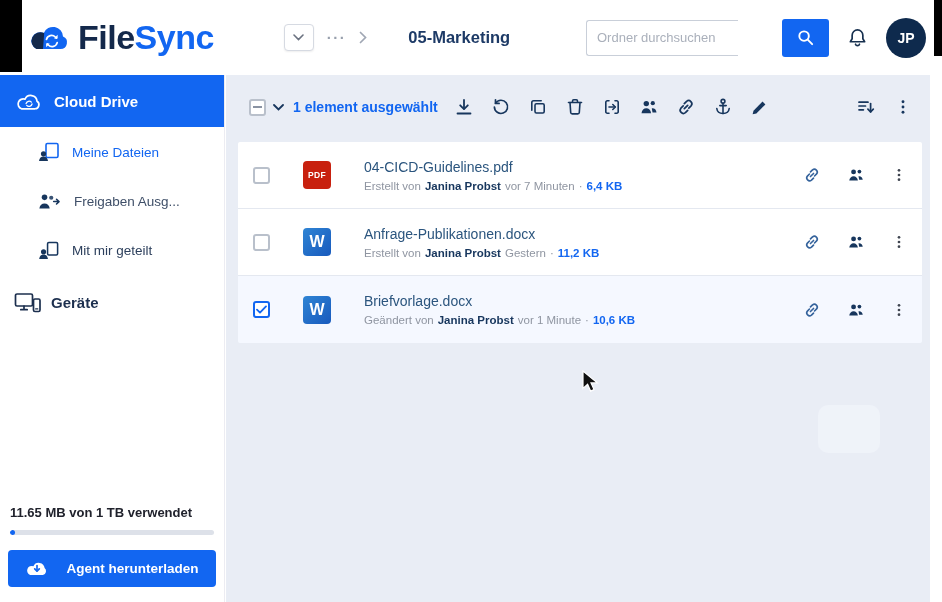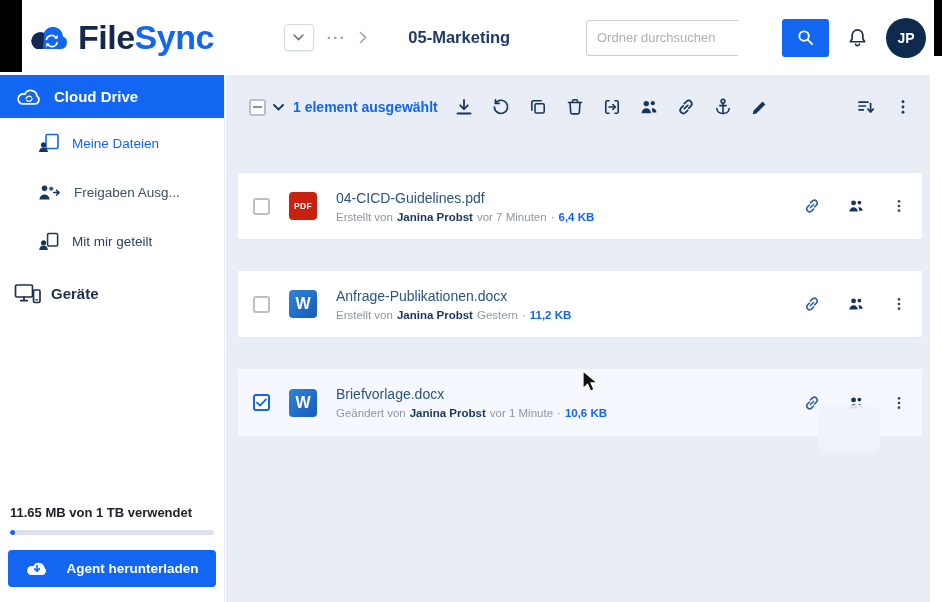--- a/index.html
+++ b/index.html
@@ -20,21 +20,21 @@
   .hright { margin-left:auto; display:flex; align-items:center; gap:18px; margin-right:16px; }
   .search { display:flex; align-items:center;gap:45px; }
   .search input { width:152px; height:36px; border:1px solid #c9cfd9; border-right:none; border-radius:3px 0 0 3px; padding:0 10px; font-size:13px; color:#333; outline:none; }
   .search input::placeholder { color:#aab0bb; }
   .search-btn { width:47px; height:38px; background:#1266f1; border-radius:3px; display:flex; align-items:center; justify-content:center; margin-left:-1px; }
   .bell-btn { color:#17304f; }
   .avatar { width:40px; height:40px; border-radius:50%; background:#0e2a4d; color:#fff; font-weight:700; font-size:14px; display:flex; align-items:center; justify-content:center; cursor:pointer; }
 
   
   aside { position:absolute; left:0; top:75px; bottom:0; width:225px; background:#fff; border-right:1px solid #ececf2; display:flex; flex-direction:column; z-index:1; }
-  .nav-active { height:43px; background:#1266f1; color:#fff; display:flex; align-items:center; gap:12px; padding-left:16px; font-weight:700; font-size:15px; cursor:pointer; flex:none; }
+  .nav-active { height:52px; background:#1266f1; color:#fff; display:flex; align-items:center; gap:12px; padding-left:16px; font-weight:700; font-size:15px; cursor:pointer; flex:none; }
   .nav-item { display:flex; align-items:center; gap:12px; padding:15px 10px 15px 38px; font-size:13.5px; cursor:pointer; }
   .ni-files { color:#1266f1; }
   .ni-out { color:#3f4f68; }
   .ni-in { color:#2c3f5c; }
   .nav-devices { display:flex; align-items:center; gap:10px; padding:17px 10px 17px 14px; font-weight:700; font-size:15px; color:#1c2f4e; cursor:pointer; }
   .sb-bottom { margin-top:auto; padding:14px 8px 15px; }
   .storage { font-weight:700; font-size:13px; color:#20222c; padding:0 2px; }
   .sbar { height:5px; background:#dde1e9; border-radius:3px; margin:10px 2px 15px; overflow:hidden; }
   .sbar .fill { height:100%; background:#1266f1; border-radius:3px; }
   .agent { width:100%; height:37px; background:#1266f1; color:#fff; font-weight:700; font-size:13.5px; border-radius:4px; display:flex; align-items:center; justify-content:center; gap:17px; }
@@ -46,21 +46,21 @@
   .sel-label { color:#1266f1; font-weight:700; font-size:14px; margin-left:9px; white-space:nowrap; }
   .tb-icons { display:flex; align-items:center; gap:17px; margin-left:16px; }
   .tb-icons button, .tb-right button { color:#17365d; display:flex; align-items:center; }
   .tb-right { margin-left:auto; display:flex; align-items:center; gap:18px; }
 
   .cb { width:17px; height:17px; border:2px solid #b9c0cb; border-radius:3px; background:#fff; display:inline-flex; align-items:center; justify-content:center; flex:none; cursor:pointer; }
   .cb .dash { width:9px; height:2px; background:#8a93a3; }
   .cb.checked { border-color:#1266f1; }
 
   .list { margin-top:16px; border-radius:2px; overflow:hidden; }
-  .row { display:flex; align-items:center; gap:19px; height:67px; background:#fff; padding:0 15px; border-bottom:1px solid #e4e8f0; cursor:pointer;margin-top:31px; }
+  .row { display:flex; align-items:center; gap:33px; height:67px; background:#fff; padding:0 15px; border-bottom:1px solid #e4e8f0; cursor:pointer; }
   .row:last-child { border-bottom:none; }
   .row.selected { background:#f5f8ff; }
   .ficon { width:28px; height:28px; border-radius:4px; display:flex; align-items:center; justify-content:center; color:#fff; font-weight:800; flex:none; }
   .ficon.pdf { background:#c8210f; font-size:8.5px; letter-spacing:.3px; }
   .ficon.docx { background:linear-gradient(135deg,#2f84d4,#185abd); font-size:16px; }
   .finfo { display:flex; flex-direction:column; gap:5px; }
   .fname { font-size:14px; color:#2b557e; }
   .fmeta { font-size:11.5px; color:#8f95a1; display:flex; gap:4px; align-items:baseline; }
   .author { color:#17365d; font-weight:700; }
   .size { color:#1266f1; font-weight:600; }

